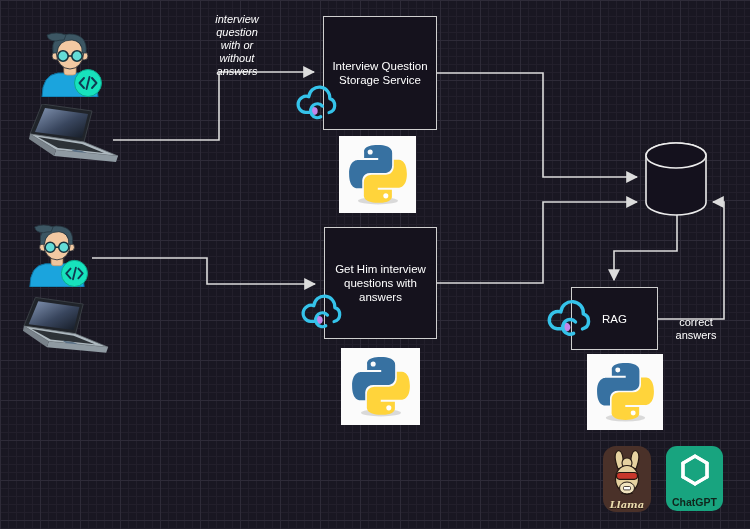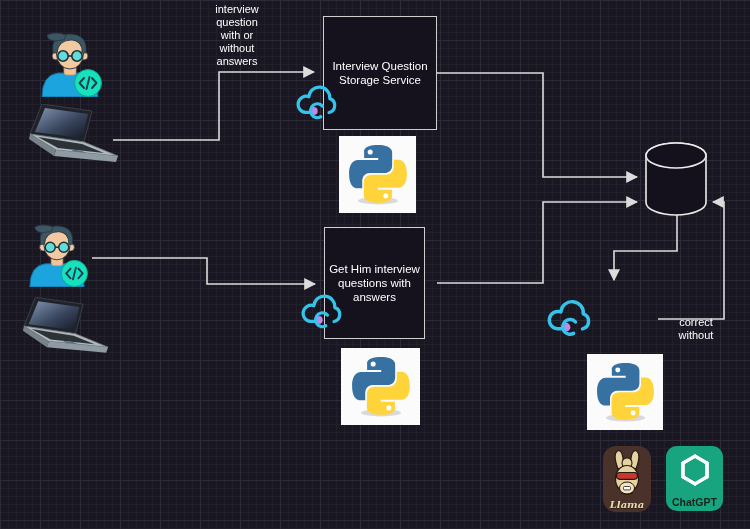--- a/index.html
+++ b/index.html
@@ -94,21 +94,21 @@
       <polygon points="14,0 64,7 56,38 2,30" fill="#20242a" stroke="#3a3f45" stroke-width="1"></polygon>
       <polygon points="17,4 60,10 54,34 7,28" fill="url(#scr1)"></polygon>
       <polygon points="2,30 56,38 90,52 28,46" fill="#aeb9c0" stroke="#6e777d" stroke-width="0.8"></polygon>
       <polygon points="10,33 54,40 76,49 30,44" fill="#2d3237"></polygon>
       <polygon points="42,45 54,47 61,50 48,49" fill="#5a7085"></polygon>
       <polygon points="28,46 90,52 88,58 26,52" fill="#8f9aa2"></polygon>
       <polygon points="2,30 28,46 26,52 1,35" fill="#79828a"></polygon>
     </svg>
   </div>
 
-  <div class="annotation prelines" style="left:203px;top:3px;width:68px;">interview
+  <div class="annotation prelines" style="left:203px;top:13px;width:68px;font-style:italic;">interview
 question
 with or
 without
 answers</div>
 
   <div class="node" style="left:323px;top:16px;width:114px;height:114px;">
     <span class="prelines">Interview Question
 Storage Service</span>
   </div>
 
@@ -167,21 +167,21 @@
       <polygon points="14,0 64,7 56,38 2,30" fill="#20242a" stroke="#3a3f45" stroke-width="1"></polygon>
       <polygon points="17,4 60,10 54,34 7,28" fill="url(#scr2)"></polygon>
       <polygon points="2,30 56,38 90,52 28,46" fill="#aeb9c0" stroke="#6e777d" stroke-width="0.8"></polygon>
       <polygon points="10,33 54,40 76,49 30,44" fill="#2d3237"></polygon>
       <polygon points="42,45 54,47 61,50 48,49" fill="#5a7085"></polygon>
       <polygon points="28,46 90,52 88,58 26,52" fill="#8f9aa2"></polygon>
       <polygon points="2,30 28,46 26,52 1,35" fill="#79828a"></polygon>
     </svg>
   </div>
 
-  <div class="node" style="left:324px;top:227px;width:101px;height:112px;">
+  <div class="node" style="left:324px;top:227px;width:113px;height:112px;">
     <span class="prelines">Get Him interview
 questions with
 answers</span>
   </div>
 
   <div class="abs" style="left:299px;top:290px;width:44px;height:40px;">
     <svg viewBox="0 0 46 42" width="44" height="40">
       <path d="M12 33 h4 M12 33 a8.5 8.5 0 1 1 3.5-16.5 A11 11 0 0 1 37.5 18.5 a7.6 7.6 0 0 1 -0.8 14.6" fill="none" stroke="#35c3ea" stroke-width="3.4" stroke-linecap="round" stroke-linejoin="round"></path>
       <circle cx="20.5" cy="31.5" r="4.3" fill="#c586e9"></circle>
       <path d="M28 37.5 a7.2 7.2 0 1 1 1.8-11.2" fill="none" stroke="#35c3ea" stroke-width="3.4" stroke-linecap="round"></path>
@@ -190,31 +190,34 @@
 
   <div class="tile-python" style="left:341px;top:348px;width:79px;height:77px;">
     <svg viewBox="-4 -2 118 118" width="62" height="62">
       <ellipse cx="55" cy="106" rx="38" ry="7" fill="#bdbdbd" opacity="0.55"></ellipse>
       <path fill="#3771a1" d="M54.92 0C26.8 0 28.55 12.19 28.55 12.19l.03 12.63h26.84v3.79H17.93S0 26.57 0 54.9c0 28.34 15.65 27.33 15.65 27.33h9.34v-13.16s-.5-15.65 15.4-15.65h26.62s14.9.24 14.9-14.4V14.9S84.17 0 54.92 0zM40.12 8.49a4.83 4.83 0 110 9.66 4.83 4.83 0 010-9.66z"></path>
       <path fill="#ffd43b" d="M55.08 110c28.12 0 26.37-12.19 26.37-12.19l-.03-12.63H54.58v-3.79h37.49S110 83.43 110 55.1c0-28.34-15.65-27.33-15.65-27.33h-9.34v13.16s.5 15.65-15.4 15.65H42.99s-14.9-.24-14.9 14.4V95.1S25.83 110 55.08 110z"></path>
       <circle cx="69.88" cy="96.68" r="4.83" fill="#fff"></circle>
     </svg>
   </div>
 
+  <div class="node" style="left:571px;top:287px;width:87px;height:63px;">
+    <span>RAG</span>
+  </div>
 
   <div class="abs" style="left:545px;top:295px;width:47px;height:43px;">
     <svg viewBox="0 0 46 42" width="47" height="43">
       <path d="M12 33 h4 M12 33 a8.5 8.5 0 1 1 3.5-16.5 A11 11 0 0 1 37.5 18.5 a7.6 7.6 0 0 1 -0.8 14.6" fill="none" stroke="#35c3ea" stroke-width="3.4" stroke-linecap="round" stroke-linejoin="round"></path>
       <circle cx="20.5" cy="31.5" r="4.3" fill="#c586e9"></circle>
       <path d="M28 37.5 a7.2 7.2 0 1 1 1.8-11.2" fill="none" stroke="#35c3ea" stroke-width="3.4" stroke-linecap="round"></path>
     </svg>
   </div>
 
   <div class="annotation prelines" style="left:661px;top:316px;width:70px;">correct
-without</div>
+answers</div>
 
   <div class="tile-python" style="left:587px;top:354px;width:76px;height:76px;">
     <svg viewBox="-4 -2 118 118" width="61" height="61">
       <ellipse cx="55" cy="106" rx="38" ry="7" fill="#bdbdbd" opacity="0.55"></ellipse>
       <path fill="#3771a1" d="M54.92 0C26.8 0 28.55 12.19 28.55 12.19l.03 12.63h26.84v3.79H17.93S0 26.57 0 54.9c0 28.34 15.65 27.33 15.65 27.33h9.34v-13.16s-.5-15.65 15.4-15.65h26.62s14.9.24 14.9-14.4V14.9S84.17 0 54.92 0zM40.12 8.49a4.83 4.83 0 110 9.66 4.83 4.83 0 010-9.66z"></path>
       <path fill="#ffd43b" d="M55.08 110c28.12 0 26.37-12.19 26.37-12.19l-.03-12.63H54.58v-3.79h37.49S110 83.43 110 55.1c0-28.34-15.65-27.33-15.65-27.33h-9.34v13.16s.5 15.65-15.4 15.65H42.99s-14.9-.24-14.9 14.4V95.1S25.83 110 55.08 110z"></path>
       <circle cx="69.88" cy="96.68" r="4.83" fill="#fff"></circle>
     </svg>
   </div>
 

